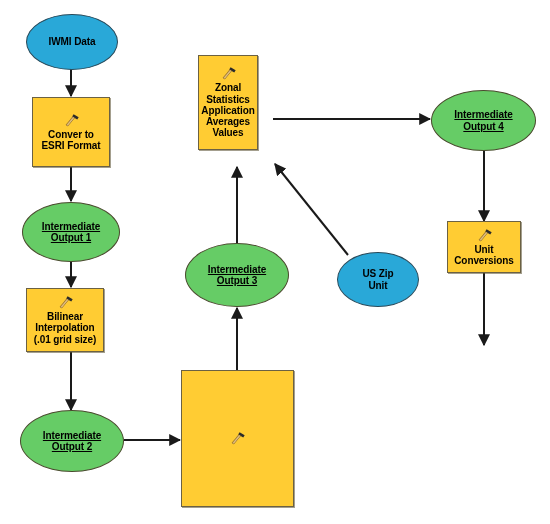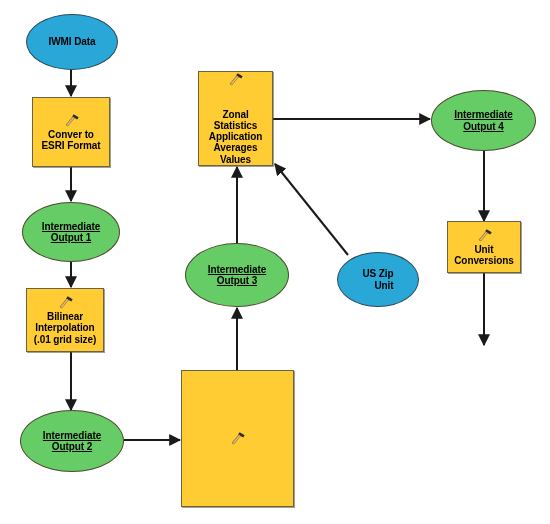--- a/index.html
+++ b/index.html
@@ -61,21 +61,20 @@
     font-size: 10px;
     text-decoration: underline;
   }
   .source-ell {
     border-radius: 50%;
     border: 1px solid #2a4a5a;
     background: #29a8d8;
   }
   .source-ell .label {
     font-size: 10px;
-    text-align: right;
   }
   .hammer {
     display: block;
     width: 17px;
     height: 15px;
     margin-bottom: 1px;
   }
   .big-text .label {
     font-size: 10px;
     line-height: 1.18;
@@ -148,21 +147,21 @@
       <path d="M11.4 4.6 L13.6 5.9 L5.6 15.6 L3.4 14.3 Z" fill="#caa05a" stroke="#7a5c22" stroke-width="0.7"></path>
       <path d="M12.3 5.2 L13.2 5.7 L5.5 15.0 L4.6 14.5 Z" fill="#e4c488"></path>
     </svg>
   </div>
 
   <div class="node data-ell" style="left:185px; top:243px; width:104px; height:64px;">
     <span class="label">Intermediate
 Output 3</span>
   </div>
 
-  <div class="node proc" style="left:198px; top:71px; width:75px; height:95px;justify-content:space-between;">
+  <div class="node proc" style="left:198px; top:55px; width:60px; height:95px;">
     <svg class="hammer" viewBox="0 0 20 18" xmlns="http://www.w3.org/2000/svg">
       <path d="M12.5 1.4 L18.6 5.0 L16.9 7.8 L10.8 4.2 Z" fill="#2b2b2b"></path>
       <path d="M11.4 4.6 L13.6 5.9 L5.6 15.6 L3.4 14.3 Z" fill="#caa05a" stroke="#7a5c22" stroke-width="0.7"></path>
       <path d="M12.3 5.2 L13.2 5.7 L5.5 15.0 L4.6 14.5 Z" fill="#e4c488"></path>
     </svg>
     <span class="label">Zonal
 Statistics
 Application
 Averages
 Values</span>

